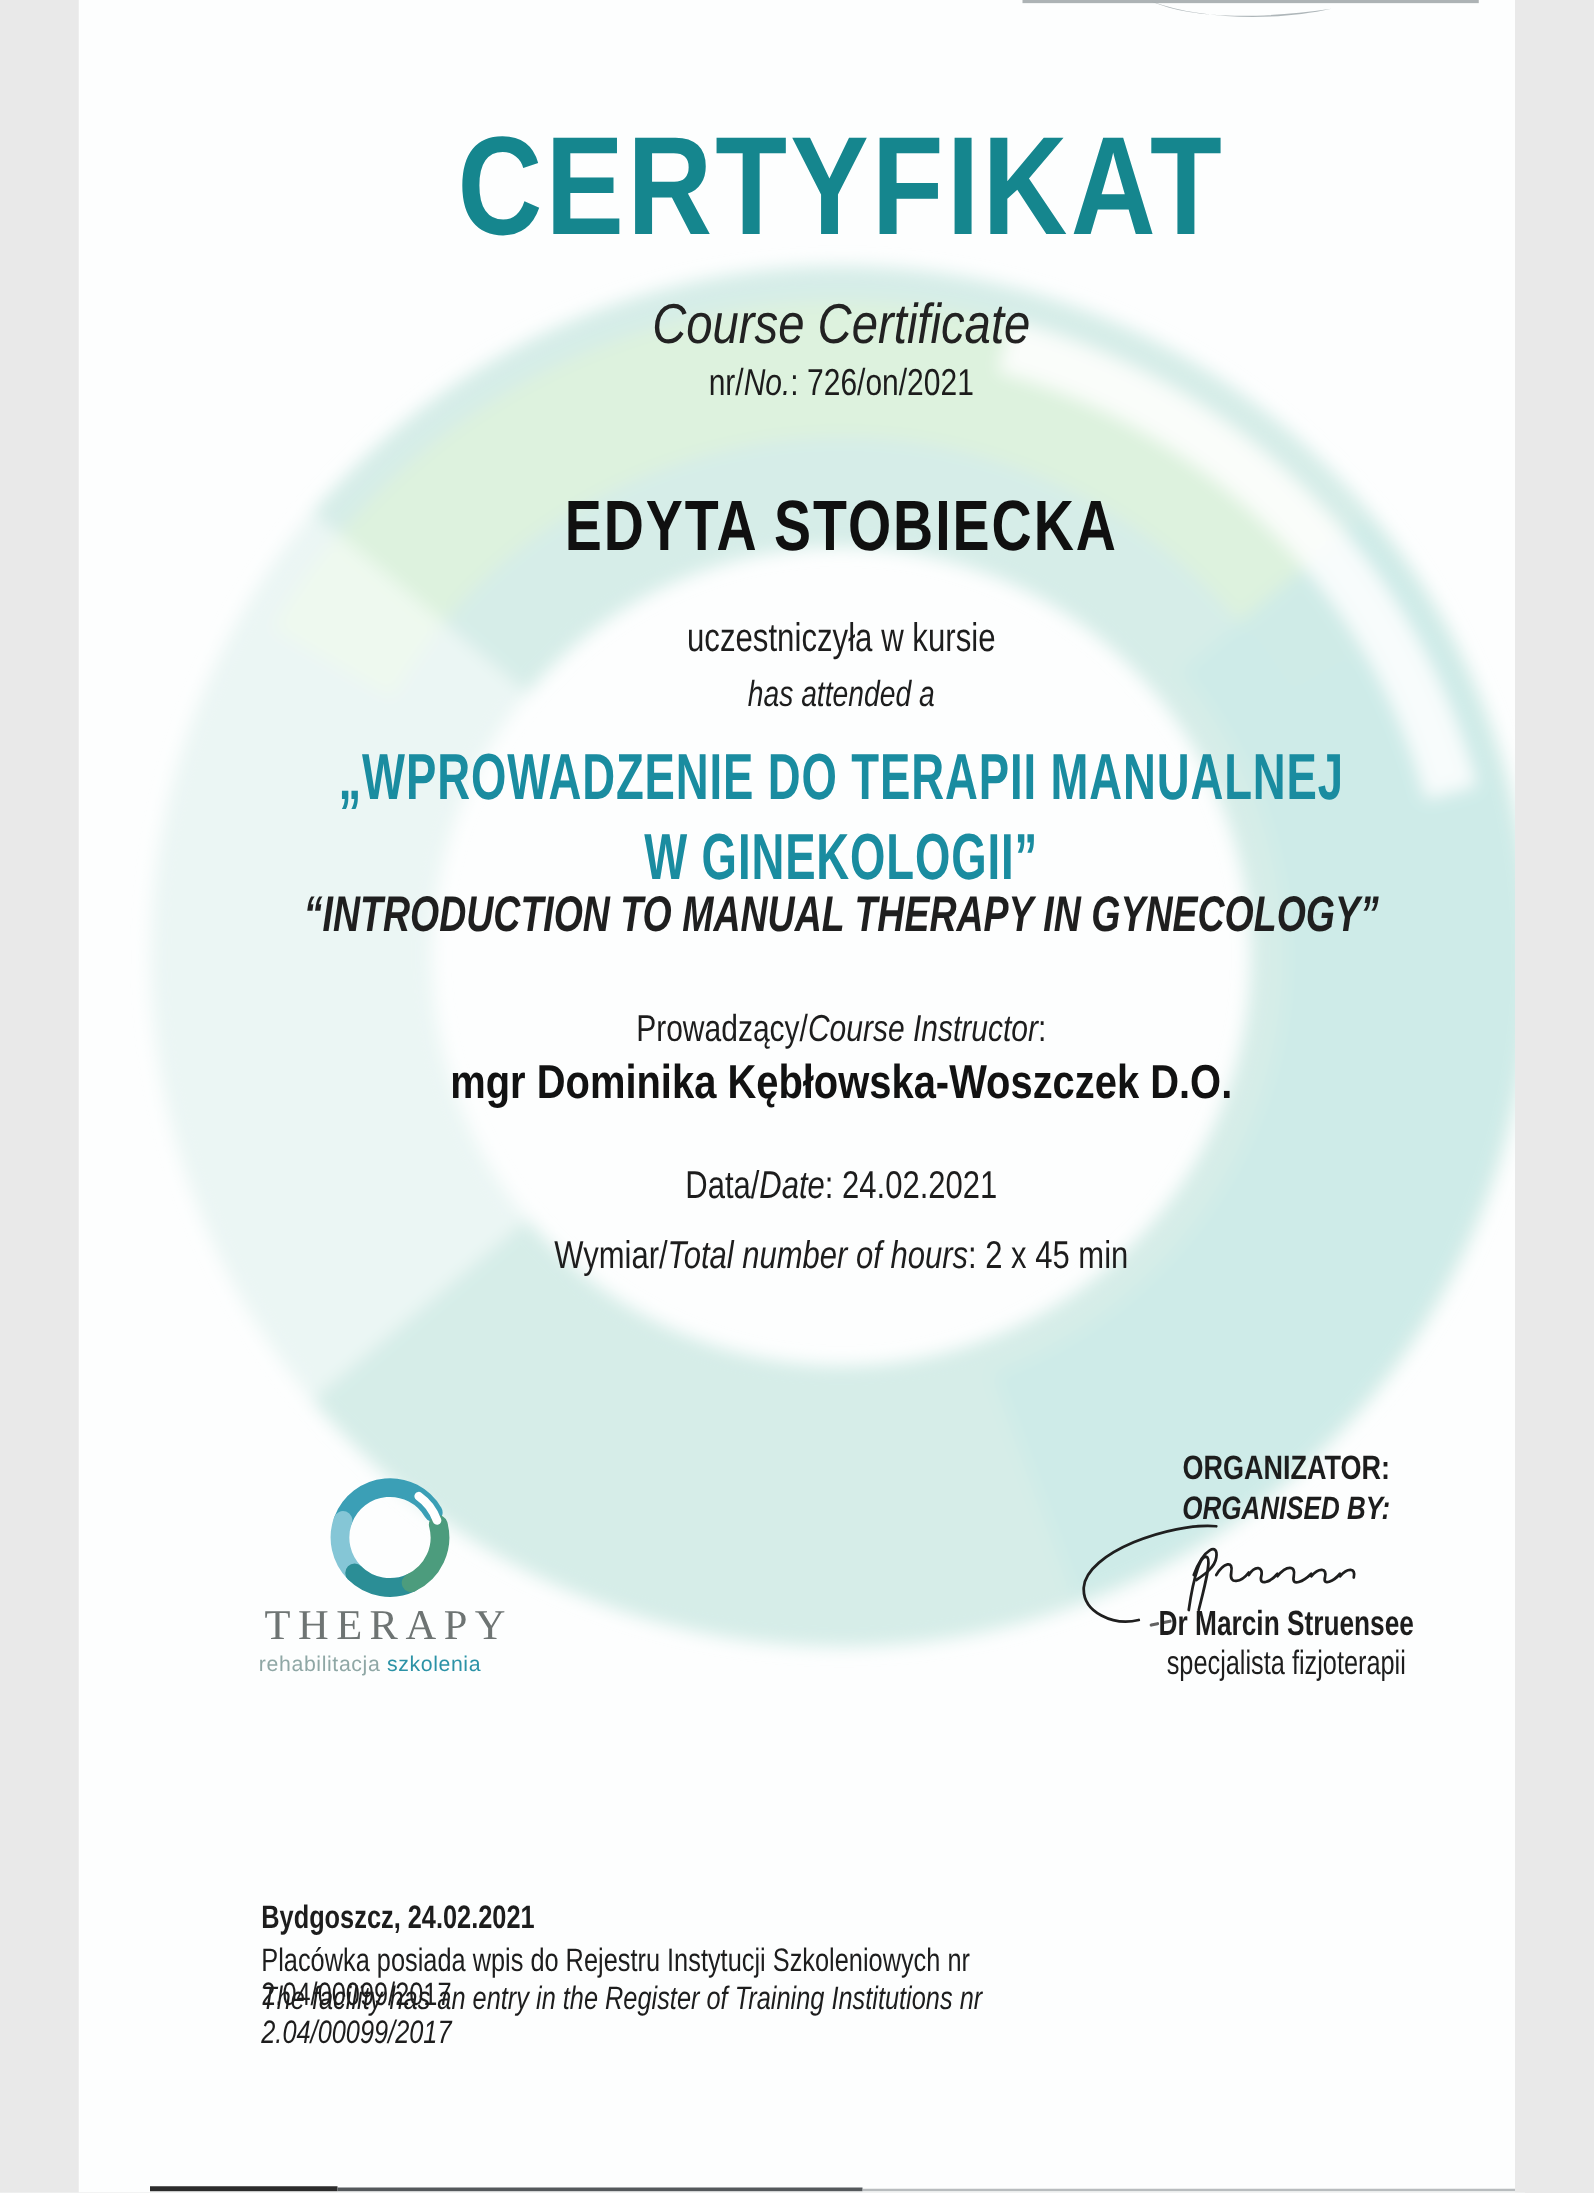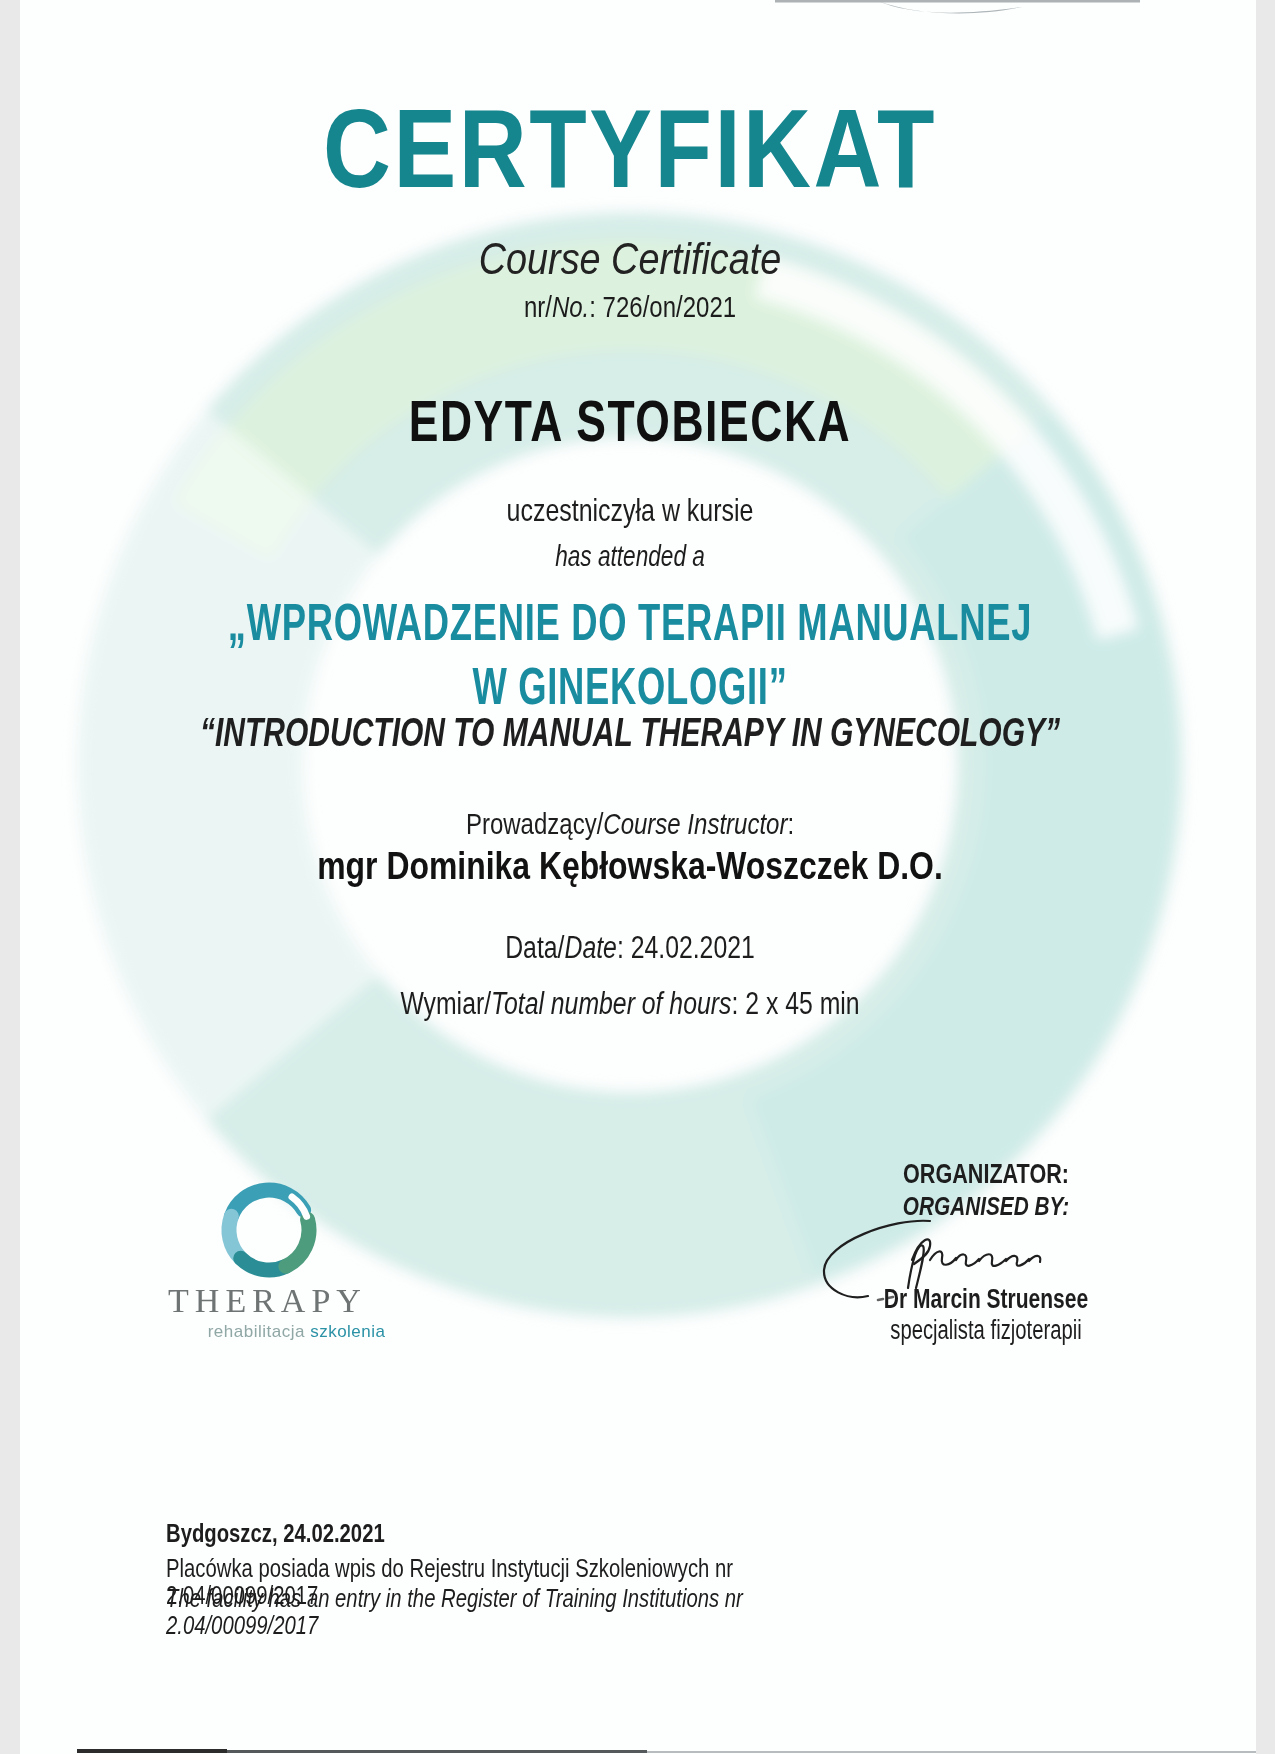--- a/index.html
+++ b/index.html
@@ -1,17 +1,17 @@
 <!DOCTYPE html>
 <html style="--title-teal: #15868e; --course-teal: #1a8ca0; --logo-text-gray: #6e7473; --tagline-light: #8fa7a5; --tagline-teal: #2b92a6; --swirl-tint: #d6ede8; --logo-blue: #3b9fb6; --logo-light: #85c6d6; --logo-teal: #2b8e96; --logo-green: #4c9c7d;"><head>
 <meta charset="utf-8">
 <style>
   html,body{margin:0;padding:0;background:#e9e9e9;}
   .page{
-    position:relative;width:1236px;height:1754px;margin:0 auto;
+    position:relative;width:1149px;height:1754px;margin:0 auto;
     background:#fdfefe;overflow:hidden;
     font-family:"Liberation Sans",sans-serif;color:#1d1d1d;
   }
   .abs{position:absolute;line-height:1.05;}
   .col{left:0;width:1220px;text-align:center;}
   .sx84{transform:scaleX(.84);}
   .sx80{transform:scaleX(.80);}
   .sx78{transform:scaleX(.78);}
   .sx75{transform:scaleX(.75);}
   .sx70{transform:scaleX(.70);}
@@ -85,21 +85,21 @@
     <div class="abs col detail sx80" style="top:988px"><span>Wymiar/</span><i>Total number of hours</i><span>: 2 x 45 min</span></div>
 
     <svg class="abs" style="left:186px;top:1170px" width="126" height="120" viewBox="0 0 120 120">
       <path d="M 22.4 46.3 A 40 40 0 0 1 94.6 40" fill="none" style="stroke:var(--logo-blue,#3b9fb6)" stroke-width="15" stroke-linecap="round"></path>
       <path d="M 22.4 46.3 A 40 40 0 0 0 31.7 88.3" fill="none" style="stroke:var(--logo-light,#85c6d6)" stroke-width="15" stroke-linecap="round"></path>
       <path d="M 31.7 88.3 A 40 40 0 0 0 76.9 96.2" fill="none" style="stroke:var(--logo-teal,#2b8e96)" stroke-width="15" stroke-linecap="round"></path>
       <path d="M 76.9 96.2 A 40 40 0 0 0 98.6 49.6" fill="none" style="stroke:var(--logo-green,#4c9c7d)" stroke-width="15" stroke-linecap="round"></path>
       <path d="M 83 27 A 40 40 0 0 1 97.6 46.3" fill="none" stroke="#ffffff" stroke-width="7" stroke-linecap="round"></path>
     </svg>
     <div class="abs odnova" style="left:130px;top:1283px;width:236px;text-align:center">THERAPY</div>
-    <div class="abs tagline" style="left:130px;top:1323px;width:236px;text-align:right"><span class="tag1">rehabilitacja</span> <span class="tag2">szkolenia</span></div>
+    <div class="abs tagline" style="left:115px;top:1323px;width:236px;text-align:center"><span class="tag1">rehabilitacja</span> <span class="tag2">szkolenia</span></div>
 
     <div class="abs org-block org-pl sx80" style="top:1160px">ORGANIZATOR:</div>
     <div class="abs org-block org-en sx80" style="top:1193px">ORGANISED BY:</div>
 
     <svg class="abs" style="left:788px;top:1208px" width="262" height="102" viewBox="0 0 262 102">
       <g fill="none" stroke="#1f1f1f" stroke-width="2.2" stroke-linecap="round">
         <path d="M 122 13 C 85 10, 18 34, 16 62 C 15 82, 40 93, 60 88"></path>
         <path d="M 70 92 l 5 -1 M 80 90 l 5 -1" stroke-width="2.6" opacity=".7"></path>
         <path d="M 100 80 C 104 52, 110 34, 115 38 C 118 42, 112 64, 108 80"></path>
         <path d="M 104 52 C 112 30, 124 26, 122 38 C 121 46, 112 52, 106 56"></path>

